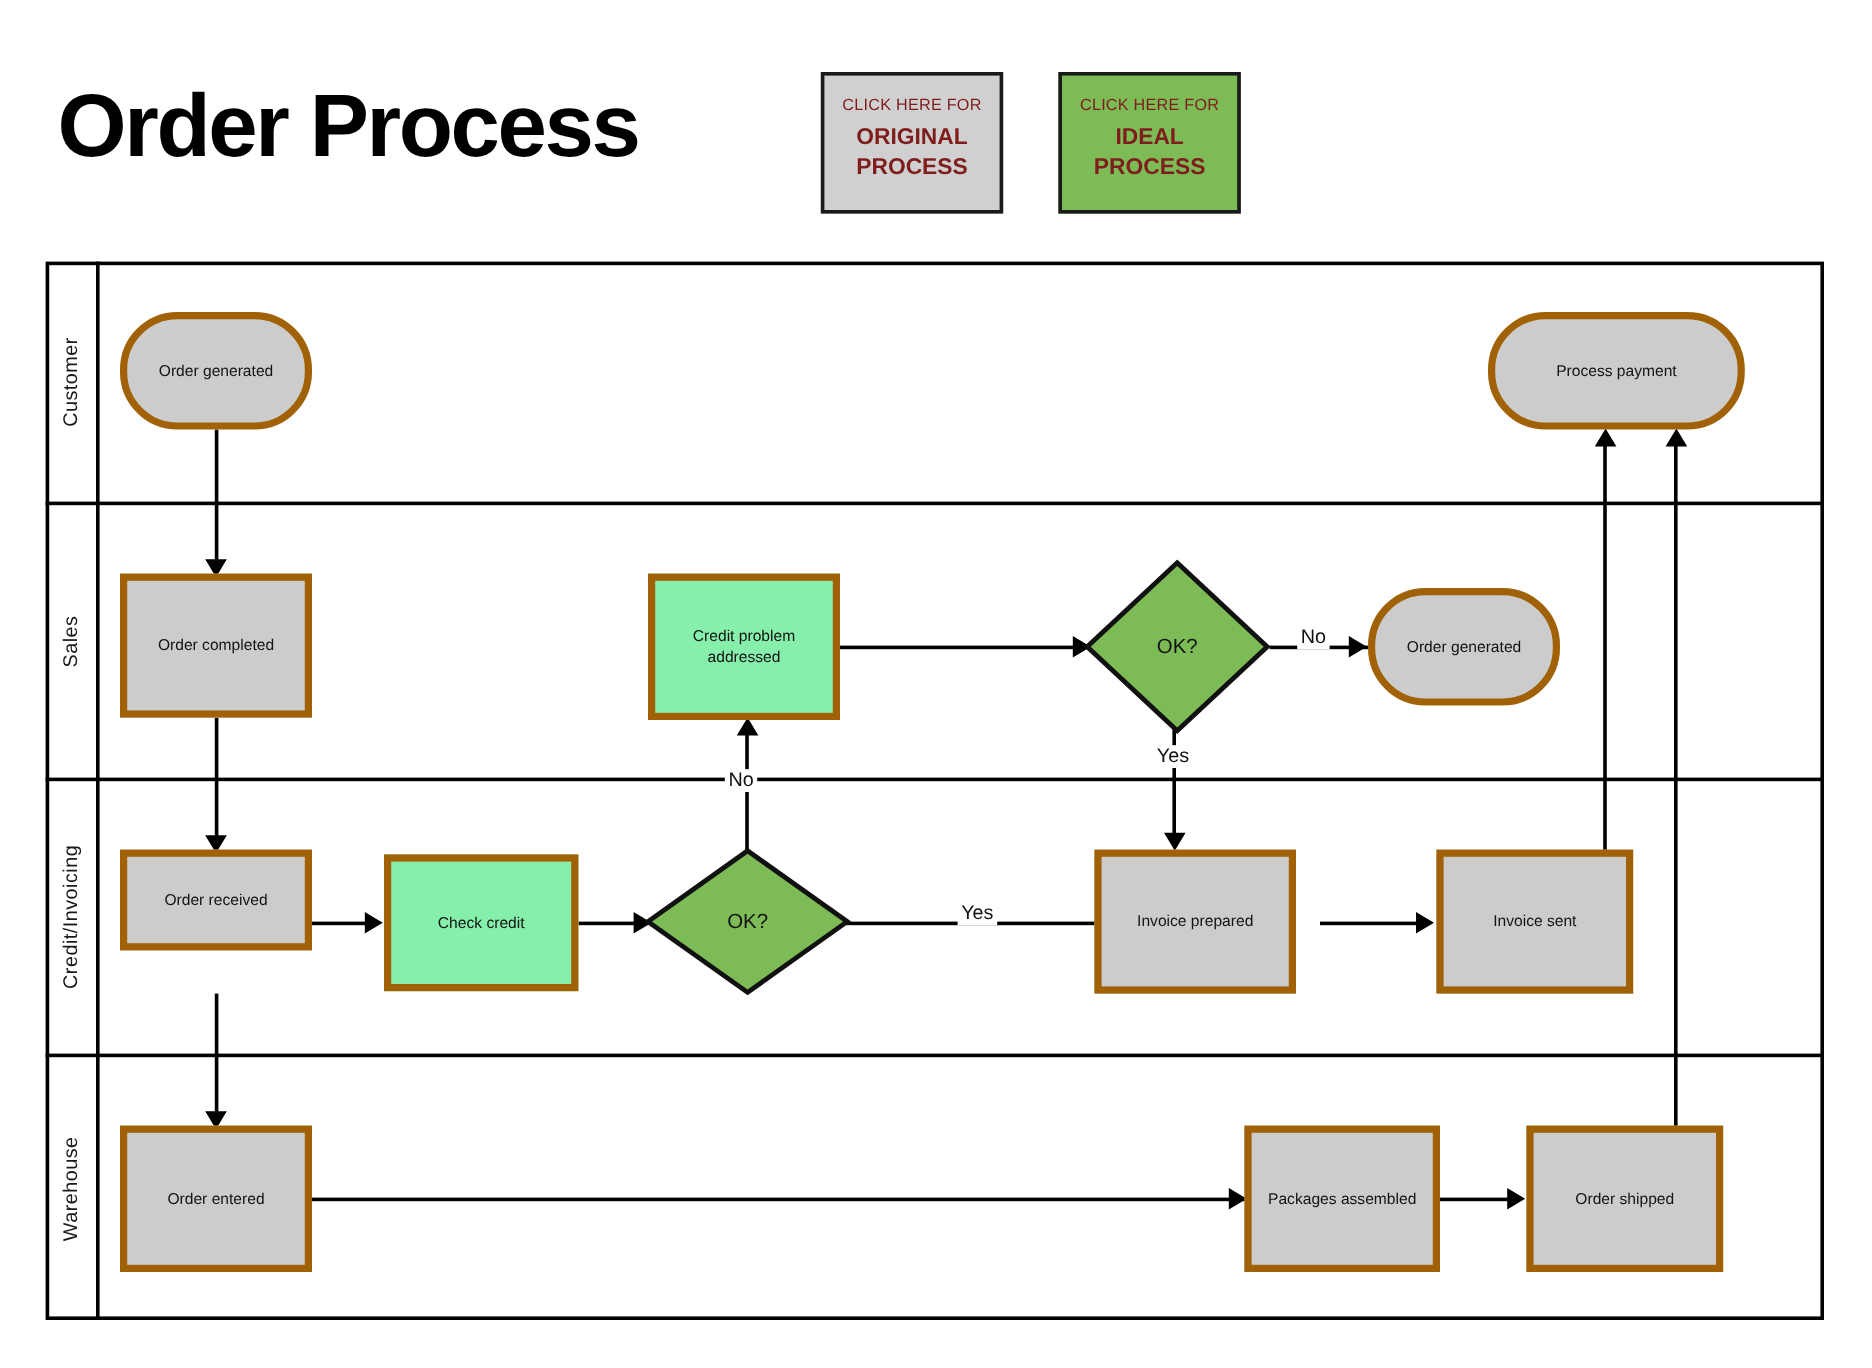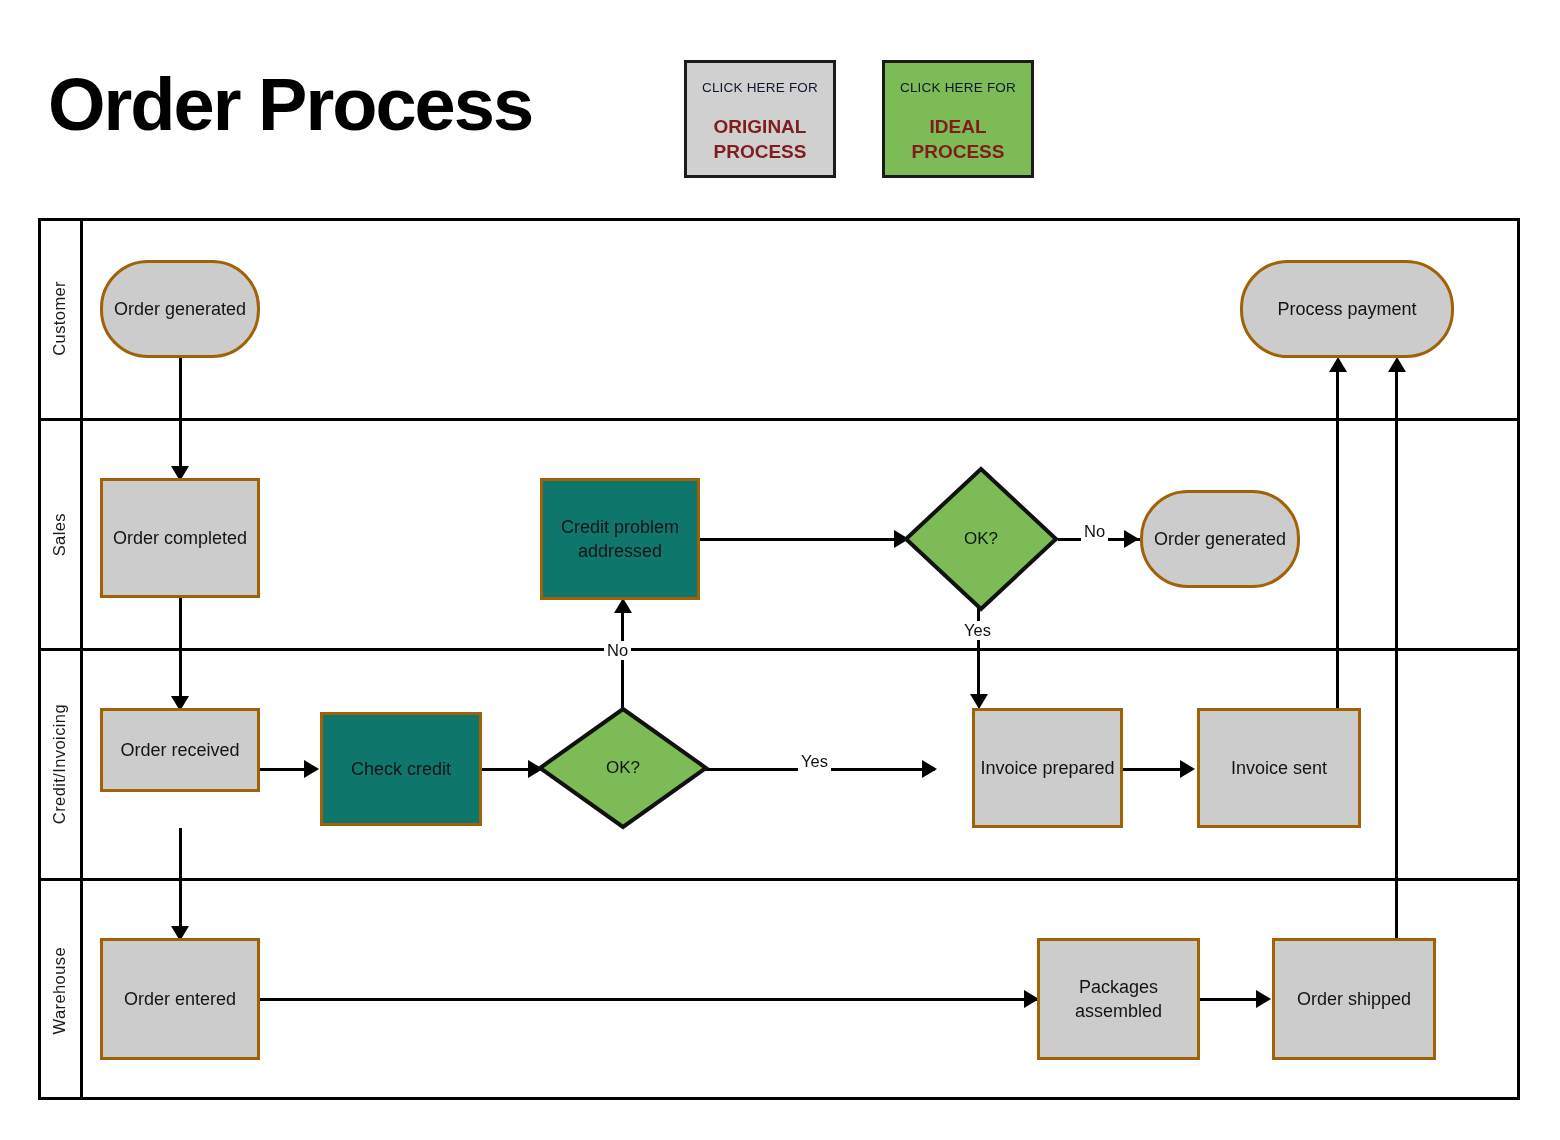--- a/index.html
+++ b/index.html
@@ -34,23 +34,23 @@
     flex-direction: column;
     align-items: center;
     justify-content: flex-start;
     padding-top: 18px;
     text-align: center;
     cursor: pointer;
   }
   .nav-btn .kicker {
     font-size: 13.5px;
     letter-spacing: 0.2px;
-    color: #0f172a;
+    color: #7f1d1d;
     line-height: 1.1;
-    margin-bottom: 18px;
+    margin-bottom: 6px;
   }
   .nav-btn .main {
     font-size: 19px;
     font-weight: 700;
     color: #7f1d1d;
     line-height: 1.35;
   }
   #btn-original { left: 684px; top: 60px; background: #d0d0d0; }
   #btn-ideal    { left: 882px; top: 60px; background: #7cbb55; }
 
@@ -88,32 +88,32 @@
     writing-mode: vertical-rl;
     transform: rotate(180deg);
     white-space: nowrap;
     letter-spacing: 0.4px;
   }
 
   
   .node {
     position: absolute;
     box-sizing: border-box;
-    border: 3px solid #a16207;
+    border: 6px solid #a16207;
     display: flex;
     align-items: center;
     justify-content: center;
     text-align: center;
-    font-size: 18px;
+    font-size: 13px;
     line-height: 1.35;
     color: #141414;
     background: #cccccc;
   }
   .node.grey  { background: #cccccc; }
-  .node.green { background: #0f766e; }
+  .node.green { background: #86efac; }
   .node.stadium { border-radius: 48px; }
 
   
   .diamond {
     position: absolute;
     text-align: right;
   }
   .diamond svg { display: block; }
   .diamond .dlabel {
     position: absolute;
@@ -285,21 +285,21 @@
     <span>Check credit</span>
   </div>
 
   <div class="diamond" style="left:537px; top:706px; width:172px; height:124px;">
     <svg width="172" height="124" viewBox="0 0 172 124" aria-hidden="true">
       <polygon points="86,3 169,62 86,121 3,62" fill="#7cbb55" stroke="#111111" stroke-width="4"></polygon>
     </svg>
     <div class="dlabel">OK?</div>
   </div>
 
-  <div class="node grey" style="left:972px; top:708px; width:151px; height:120px;">
+  <div class="node grey" style="left:912px; top:708px; width:168px; height:120px;">
     <span>Invoice prepared</span>
   </div>
 
   <div class="node grey" style="left:100px; top:938px; width:160px; height:122px;">
     <span>Order entered</span>
   </div>
 
   <div class="node grey" style="left:1197px; top:708px; width:164px; height:120px;">
     <span>Invoice sent</span>
   </div>

